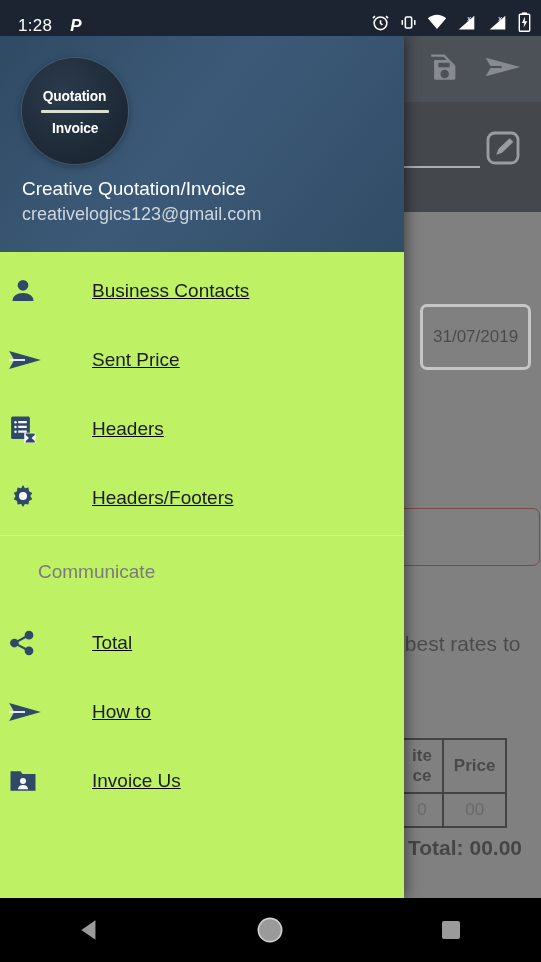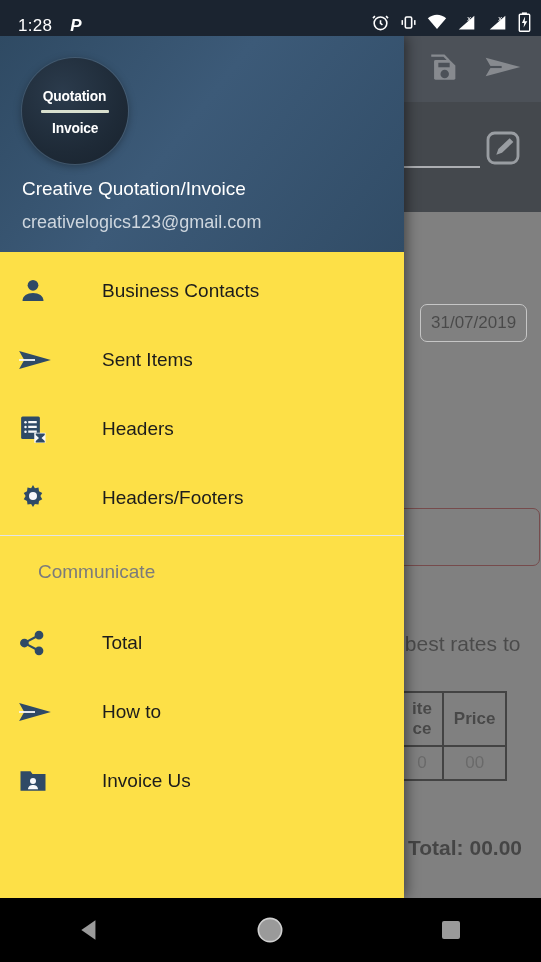--- a/index.html
+++ b/index.html
@@ -98,22 +98,22 @@
     color: #aeb5bd;
     white-space: nowrap;
   }
   #edit-icon-wrap {
     position: absolute;
     right: 18px; top: 26px;
   }
   .date-chip {
     position: absolute;
     left: 420px; top: 268px;
-    padding: 8px 10px;
-    border: 1px solid #ffffff;
+    padding: 20px 10px;
+    border: 3px solid #ffffff;
     border-radius: 7px;
     font-size: 17px;
     color: #1d1d1d;
     white-space: nowrap;
   }
   .red-box {
     position: absolute;
     left: 360px; top: 472px;
     width: 180px; height: 58px;
     border: 1px solid #6d1f21;
@@ -122,21 +122,21 @@
   }
   .rates-text {
     position: absolute;
     left: 392px; top: 596px;
     font-size: 21px;
     color: #1e1e1e;
     white-space: nowrap;
   }
   #price-table {
     position: absolute;
-    left: 400px; top: 655px;
+    left: 400px; top: 702px;
     border-collapse: collapse;
   }
   #price-table td, #price-table th {
     border: 2px solid #111;
     padding: 6px 10px;
     font-size: 17px;
     color: #1a1a1a;
     text-align: center;
     background: transparent;
   }
@@ -161,21 +161,21 @@
     z-index: 8;
     pointer-events: none;
   }
 
   
   #drawer {
     position: absolute;
     left: 0; top: 36px;
     width: 404px;
     height: 862px;
-    background: #fde047;
+    background: #bef264;
     z-index: 20;
     box-shadow: 3px 0 12px rgba(0,0,0,0.45);
     overflow: hidden;
   }
   #drawer-header {
     position: relative;
     width: 404px;
     height: 216px;
     background: linear-gradient(128deg, #2f4a63 0%, #3c5a78 45%, #314c66 100%);
   }
@@ -207,34 +207,35 @@
   }
   #acct-name {
     position: absolute;
     left: 22px; top: 142px;
     color: #ffffff;
     font-size: 19px;
     white-space: nowrap;
   }
   #acct-email {
     position: absolute;
-    left: 22px; top: 176px;
+    left: 22px; top: 168px;
     color: #ced6de;
     font-size: 18px;
     white-space: nowrap;
   }
 
   .menu-list { padding-top: 4px; }
   .menu-item {
     display: flex;
     align-items: center;
     height: 69px;
-    padding-left: 18px;
+    padding-left: 8px;
     box-sizing: border-box;
     cursor: pointer;
+    text-decoration: underline;
   }
   .menu-icon {
     width: 42px;
     display: flex;
     align-items: center;
     justify-content: flex-start;
     flex: 0 0 42px;
   }
   .menu-label {
     margin-left: 42px;
@@ -399,21 +400,21 @@
         <span class="menu-label">Business Contacts</span>
       </div>
 
       <div class="menu-item">
         <span class="menu-icon">
           <svg width="34" height="28" viewBox="0 0 30 24" fill="#2f4a66">
             <path d="M1 4 L29 12 L1 20 L5.5 12 Z"></path>
             <path d="M1 12 H15" stroke="#f7f8fa" stroke-width="1.6"></path>
           </svg>
         </span>
-        <span class="menu-label">Sent Items</span>
+        <span class="menu-label">Sent Price</span>
       </div>
 
       <div class="menu-item">
         <span class="menu-icon">
           <svg width="30" height="30" viewBox="0 0 24 24">
             <rect x="2.5" y="2" width="15" height="18" rx="1.2" fill="#2f4a66"></rect>
             <circle cx="6" cy="6.5" r="1" fill="#f7f8fa"></circle>
             <circle cx="6" cy="10.3" r="1" fill="#f7f8fa"></circle>
             <circle cx="6" cy="14.1" r="1" fill="#f7f8fa"></circle>
             <rect x="8.2" y="5.6" width="6.8" height="1.8" fill="#f7f8fa"></rect>

